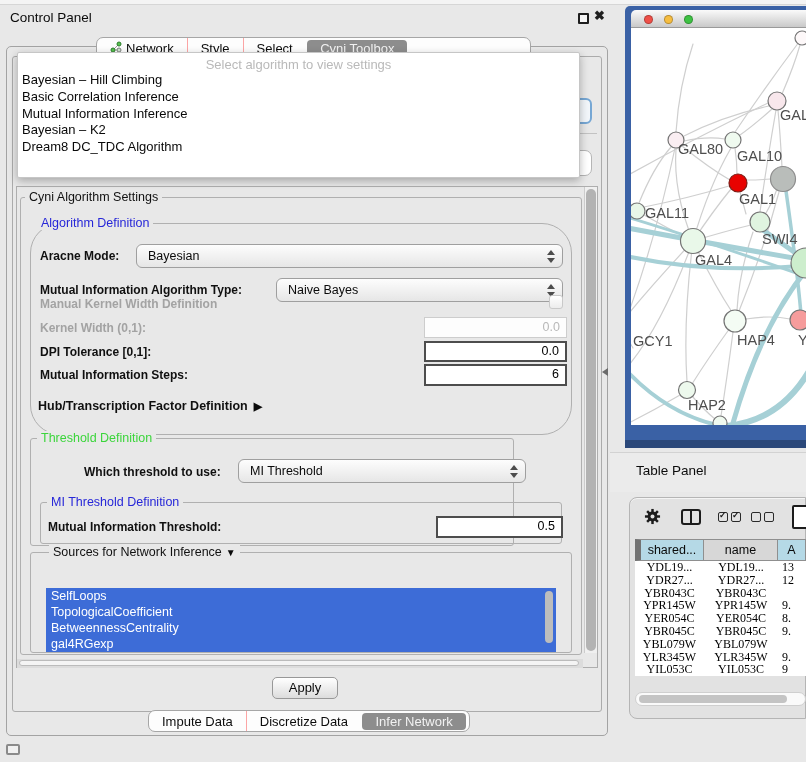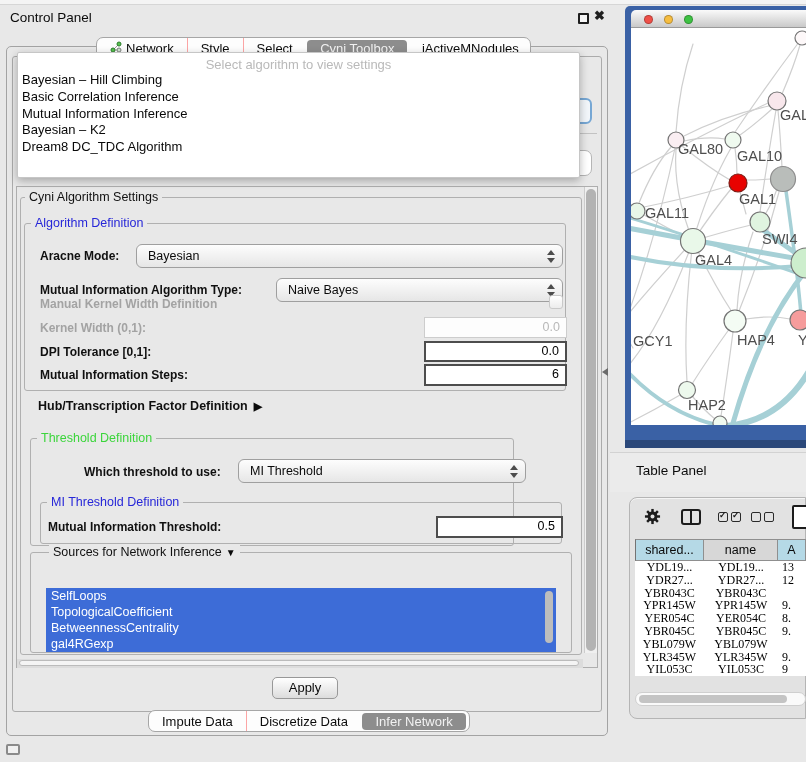--- a/index.html
+++ b/index.html
@@ -91,21 +91,21 @@
   #tp-window { left:629px; top:497px; width:177px; height:222px; background:#e2e2e2; border:1px solid #b5b5b5; border-radius:8px 0 0 8px; box-shadow:inset 0 1px 0 #f4f4f4; }
   #tp-gear { left:644px; top:508px; width:17px; height:17px; }
   #tp-cols { left:681px; top:509px; width:20px; height:16px; border:2px solid #1c1c1c; border-radius:3px; }
   #tp-cols::after { content:""; position:absolute; left:50%; top:0; bottom:0; width:2px; background:#1c1c1c; margin-left:-1px; }
   .cb { position:absolute; width:10px; height:10px; border:1.6px solid #2a2a2a; border-radius:2px; }
   .cb.checked::after { content:"✓"; position:absolute; top:-3px; left:0; font-size:9px; font-weight:bold; color:#1a1a1a; }
   #tp-doc { left:792px; top:505px; width:18px; height:24px; border:2px solid #1c1c1c; border-radius:2px; background:#fff; }
 
   #tp-header { left:635px; top:539px; height:22px; display:flex; }
   .th { border:1px solid #8f8f8f; border-left:none; font-size:12.5px; text-align:center; line-height:20px; color:#0a0a0a; overflow:hidden; white-space:nowrap; }
-  .th:first-child { border-left:1px solid #737373; }
+  .th:first-child { border-left:6px solid #737373; }
   .th.hl { background:#b5d9e6; } .th.plain { background:#d7d7d7; }
   #tp-body { left:635px; top:561px; width:171px; height:115px; background:#fff; overflow:hidden; }
   .tr { display:flex; height:12.8px;font-family:Liberation Serif, serif; }
   .td { font-size:12px; line-height:12.8px; text-align:center; white-space:nowrap; overflow:hidden; color:#000; }
   .td.num { text-align:left; padding-left:4px; }
   #tp-hscroll-track { left:635px; top:692px; width:171px; height:14px; background:#fafafa; border:1px solid #cfcfcf; border-radius:7px; }
   #tp-hscroll-thumb { left:639px; top:695px; width:148px; height:8px; background:#c4c4c4; border-radius:4px; }
 
   svg text { font-family:"Liberation Sans",sans-serif; }
 </style>
@@ -133,23 +133,20 @@
     </div>
     <div class="tab">
       <span>Style</span>
     </div>
     <div class="tab">
       <span>Select</span>
     </div>
     <div class="tab sel">
       <span>Cyni Toolbox</span>
     </div>
-    <div class="tab">
-      <span>jActiveMNodules</span>
-    </div>
   </div>
 
 <div id="frag-combo" class="abs"></div>
 <div id="frag-field" class="abs"></div>
 <div id="frag-line" class="abs"></div>
 
 <div id="algo-popup" class="abs">
   <div id="algo-placeholder">Select algorithm to view settings</div>
   <div id="algo-items">
       <div class="algo-item">Bayesian – Hill Climbing</div>
@@ -163,21 +160,21 @@
 <div id="scrollpane" class="abs"></div>
 <div id="vscroll-track" class="abs"></div>
 <div id="vscroll-thumb" class="abs"></div>
 <div id="hscroll-track" class="abs"></div>
 <div id="hscroll-thumb" class="abs"></div>
 
 <div class="groupbox" style="left:20px;top:197px;width:562px;height:458px;">
   <span class="grouplabel" style="left:4px;top:-8px;">Cyni Algorithm Settings</span>
 </div>
 
-<div class="groupbox" style="left:24px;top:223px;width:542px;height:168px;">
+<div class="groupbox" style="left:30px;top:223px;width:542px;height:212px;border-radius:30px;">
   <span class="grouplabel blue" style="left:6px;top:-8px;">Algorithm Definition</span>
 </div>
 <span class="lbl" style="left:40px;top:249px;">Aracne Mode:</span>
 <div class="combo" style="left:136px;top:244px;width:427px;">
   <span>Bayesian</span>
   <span class="arrows">
       <i class="up"></i>
       <i class="dn"></i>
     </span>
 </div>

